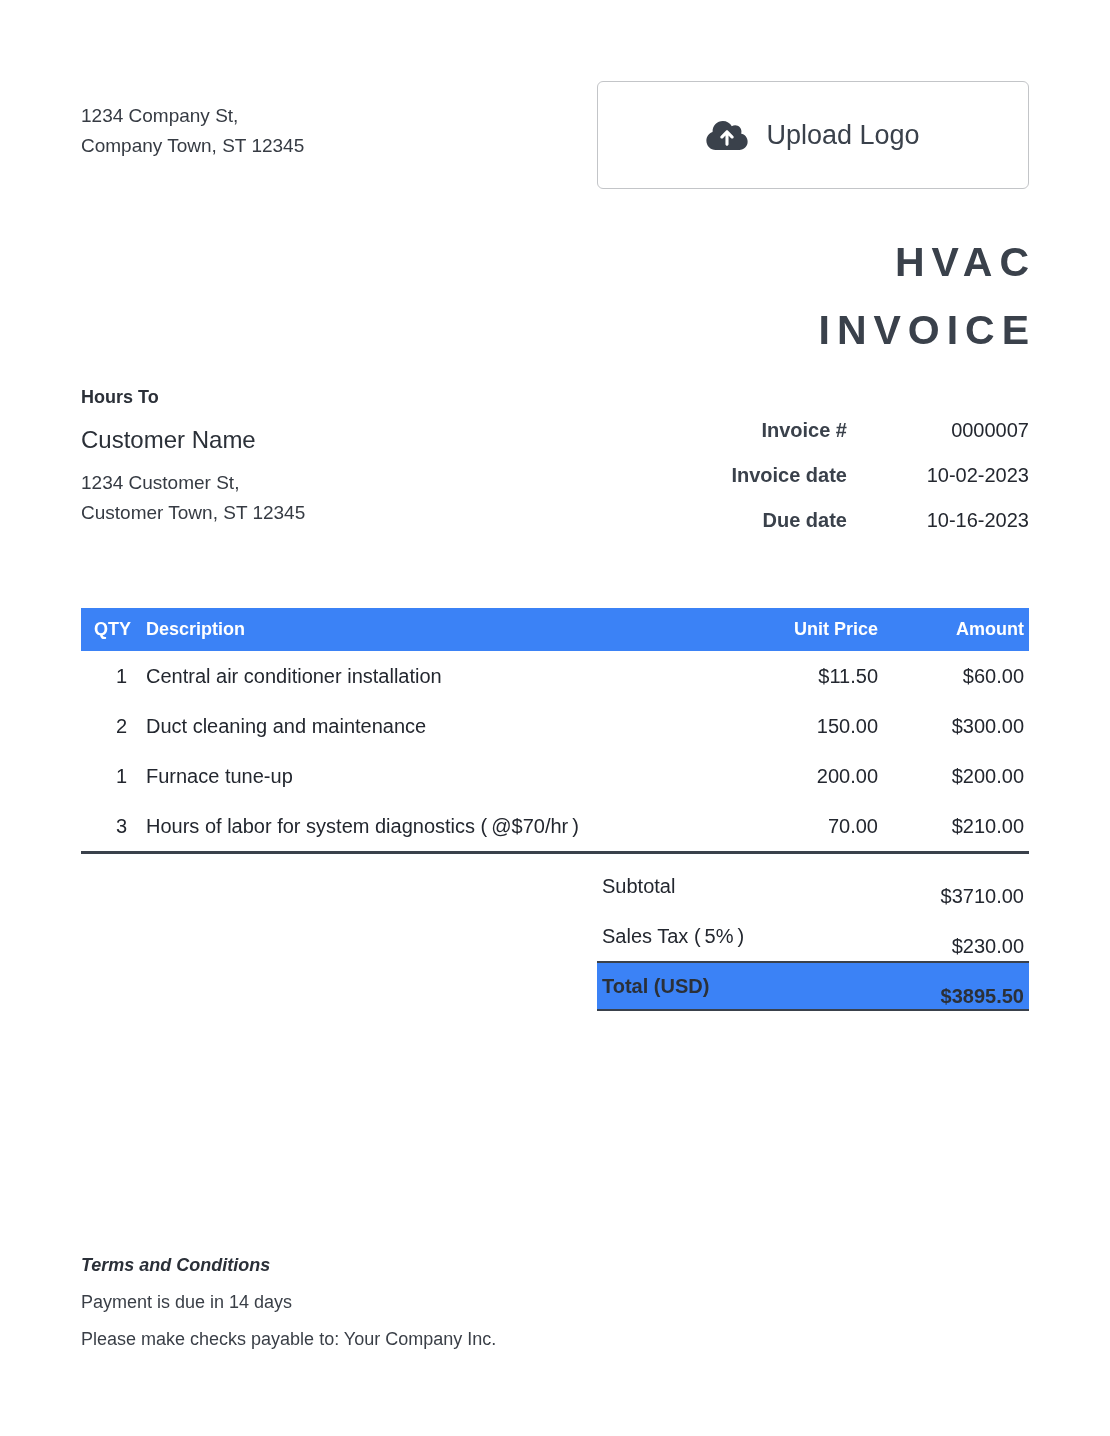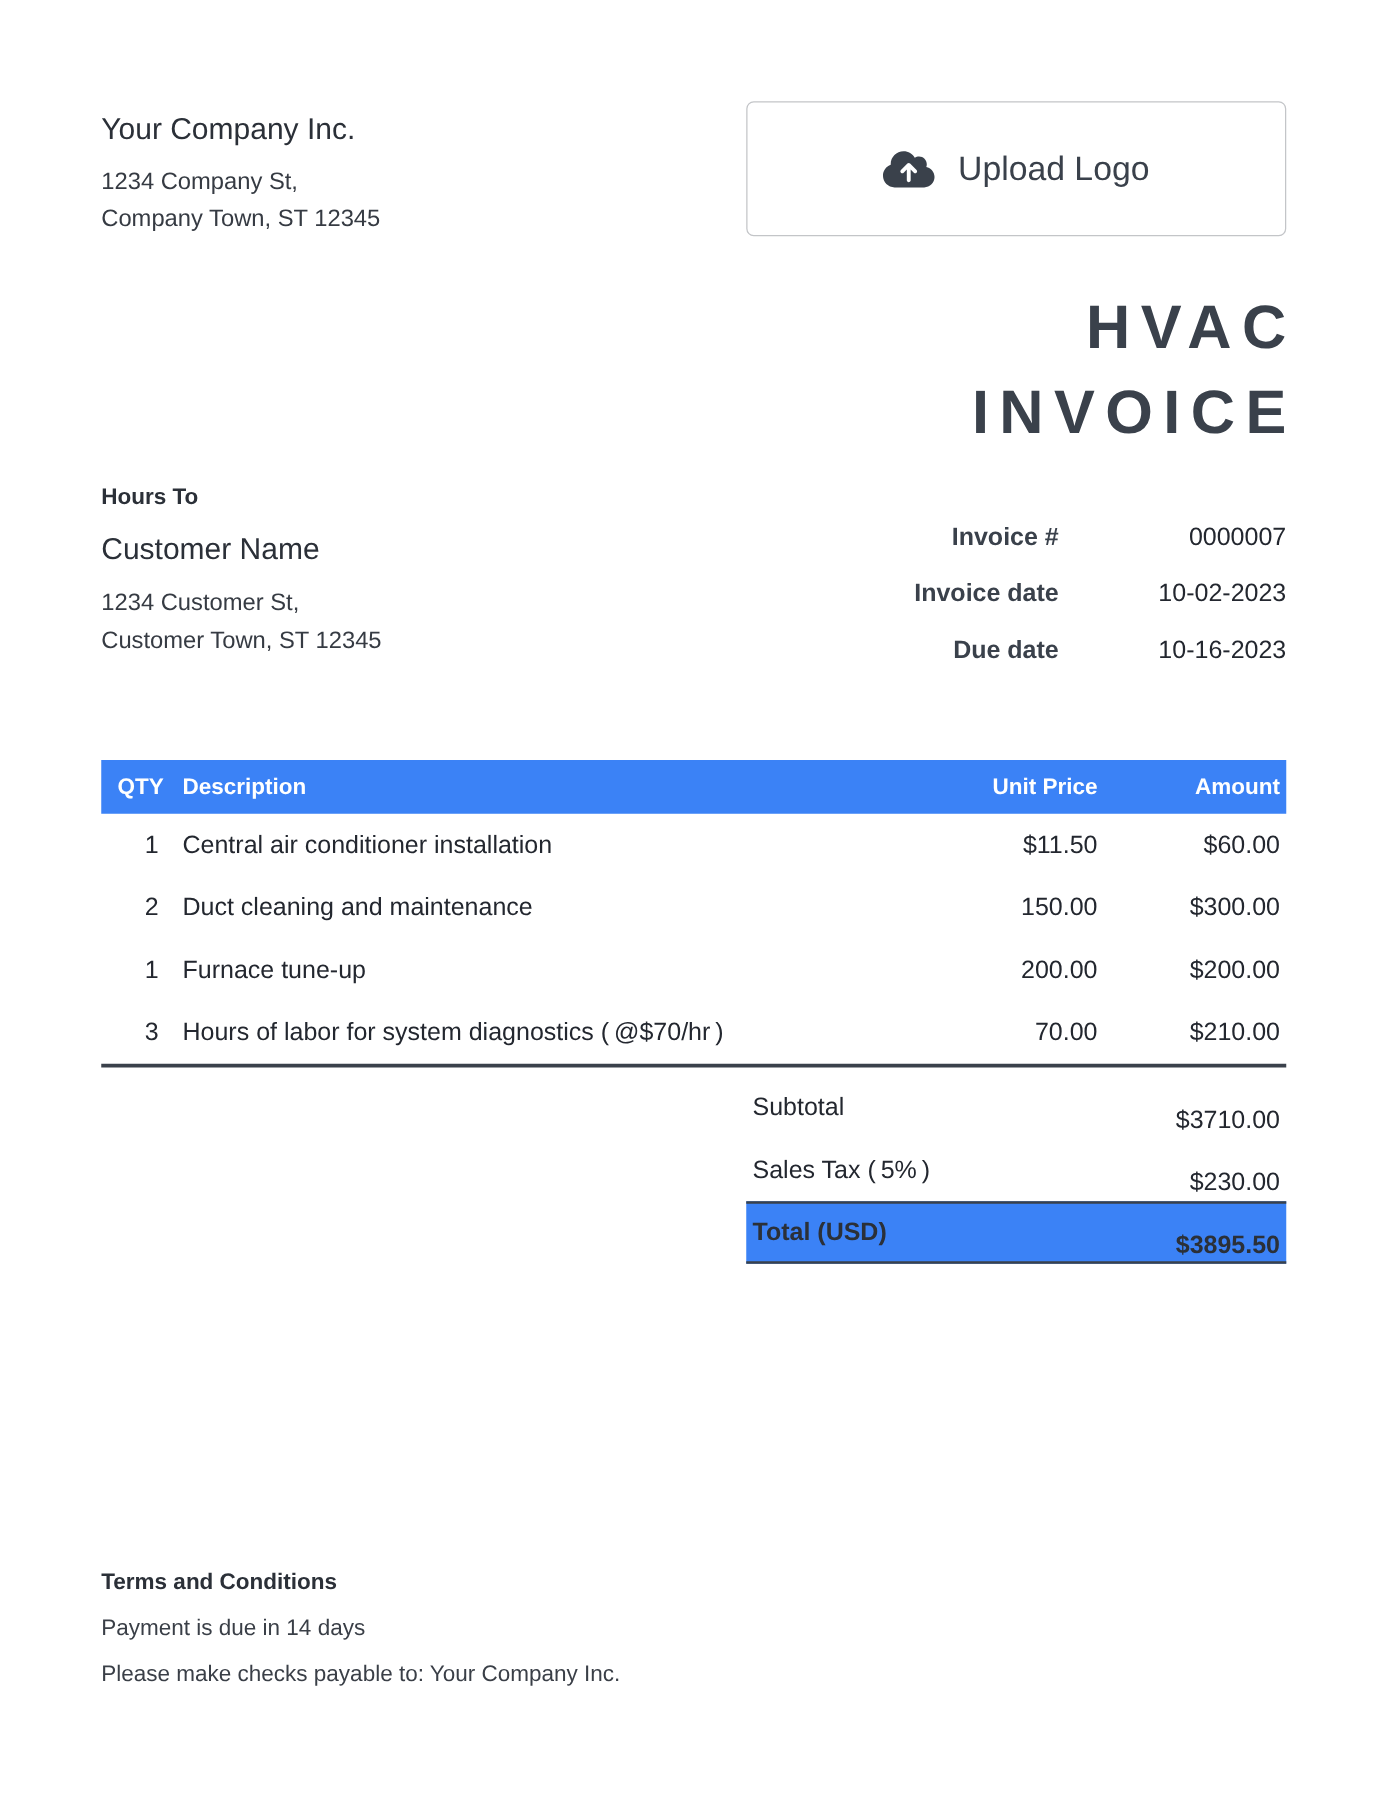--- a/index.html
+++ b/index.html
@@ -14,21 +14,21 @@
 
   
   .upload-btn { position:absolute; left:597px; top:81px; width:432px; height:108px;
     border:1px solid #C3C5C8; border-radius:6px; background:#fff;
     display:flex; align-items:center; justify-content:center; gap:18px; cursor:pointer; }
   .upload-btn svg { display:block; }
   .upload-label { font-size:27px; color:#3A414B; }
 
   
   .title { position:absolute; right:81px; top:228px; text-align:right;
-    font-size:49px; font-weight:700; color:#3A414B; line-height:68px;
+    font-size:41px; font-weight:700; color:#3A414B; line-height:68px;
     letter-spacing:0.17em; margin-right:-0.17em; }
 
   
   .bill-to { position:absolute; left:81px; top:387px; }
   .bill-to-heading { font-size:18px; font-weight:700; color:#2B3038; }
   .bill-to-name { margin-top:17px; font-size:24px; color:#2B3038; line-height:30px; }
   .bill-to-addr { margin-top:13px; font-size:19px; color:#363B43; line-height:30px; }
 
   
   .meta { position:absolute; left:597px; top:408px; width:432px; }
@@ -52,30 +52,29 @@
   
   .totals { position:absolute; left:597px; top:861px; width:432px; }
   .total-row { display:flex; align-items:center; height:50px; font-size:20px; color:#23272F; }
   .t-label { flex:1; padding-left:5px; }
   .t-value { text-align:center; padding-right:5px;margin-top:20px; }
   .total-row.grand { background:#3b82f6; border-top:2px solid #3A414B; border-bottom:2px solid #3A414B;
     font-weight:700; color:#2B3038; }
 
   
   .terms { position:absolute; left:81px; top:1255px; }
-  .terms-heading { font-size:18px; font-weight:700; color:#2B3038; }
+  .terms-heading { font-size:18px; font-weight:700; color:#2B3038;font-style:italic; }
   .terms-line { font-size:18px; color:#3A3F47; margin-top:15px; line-height:22px; }
 </style>
 </head>
 <body>
 
 <div class="page">
 
   <div class="company">
-    <div class="company-name">Your Company Inc.</div>
     <div class="company-addr">
       <div>1234 Company St,</div>
       <div>Company Town, ST 12345</div>
     </div>
   </div>
 
   <div class="upload-btn">
     <span>
       <svg width="42" height="33" viewBox="0 0 640 512">
           <path fill="#3A414B" d="M144 480C64.5 480 0 415.5 0 336c0-62.8 40.2-116.2 96.2-135.9c-.1-2.7-.2-5.4-.2-8.1c0-88.4 71.6-160 160-160c59.3 0 111 32.2 138.7 80.2C409.9 102 428.3 96 448 96c53 0 96 43 96 96c0 12.2-2.3 23.8-6.4 34.6C596 238.4 640 290.1 640 352c0 70.7-57.3 128-128 128H144zm79-217c-9.4 9.4-9.4 24.6 0 33.9s24.6 9.4 33.9 0l39-39V392c0 13.3 10.7 24 24 24s24-10.7 24-24V257.9l39 39c9.4 9.4 24.6 9.4 33.9 0s9.4-24.6 0-33.9l-80-80c-9.4-9.4-24.6-9.4-33.9 0l-80 80z"></path>

